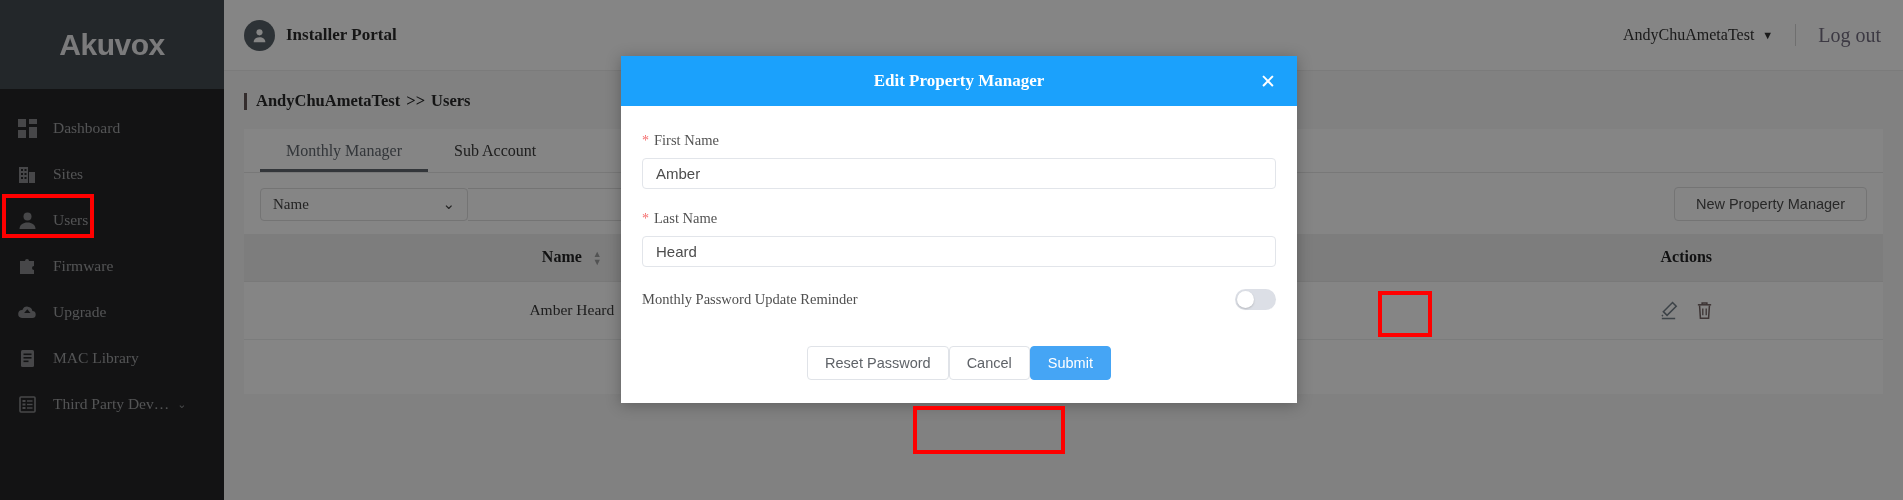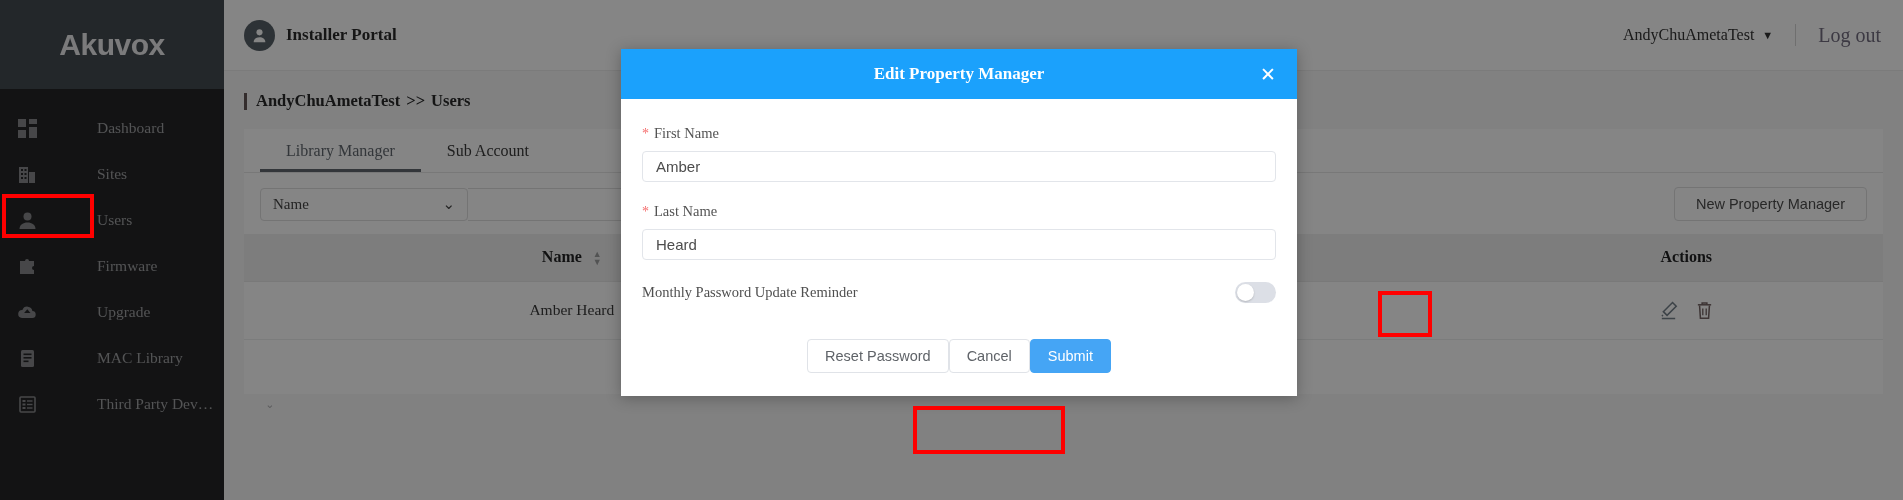--- a/index.html
+++ b/index.html
@@ -41,21 +41,20 @@
   }
   .nav { padding-top: 16px; }
   .nav-item {
     display: flex; align-items: center;
     height: 46px;
     padding-left: 14px;
     color: #9aa1b4;
     font-size: 15.5px;
     cursor: pointer;
     position: relative;
-    gap: 44px;
   }
   .nav-item .nav-ico {
     width: 26px; height: 22px;
     margin-right: 13px;
     display: flex; align-items: center; justify-content: center;
     flex: 0 0 26px;
   }
   .nav-ico svg { display:block; }
   .nav-label { white-space: nowrap; }
   .nav-caret { margin-left: 8px; font-size: 11px; opacity: .8; }
@@ -189,21 +188,21 @@
   .pg-sel {
     width: 95px; height: 30px; border: 1px solid #e2e5ea; border-radius: 4px;
     background: #fff;
   }
   .pg-text { margin-left: 6px; font-size: 14px; color: #4a4a4a;
              font-family: "Liberation Serif", serif; }
 
   
   .modal {
     position: absolute;
-    left: 621px; top: 49px;
+    left: 621px; top: 56px;
     width: 676px;
     background: #ffffff;
     box-shadow: 0 2px 14px rgba(0,0,0,.28);
     z-index: 40;
     overflow: hidden;
   }
   .modal-head {
     height: 50px; background: #1ba1fc;
     display: flex; align-items: center; justify-content: center;
     position: relative;
@@ -391,21 +390,21 @@
         <div class="crumb">
           <span class="crumb-bar"></span>
           <span>AndyChuAmetaTest</span>
           <span class="crumb-sep">&gt;&gt;</span>
           <span>Users</span>
         </div>
 
         <div class="panel">
 
           <div class="tabs">
-            <div class="tab active">Library Manager</div>
+            <div class="tab active">Monthly Manager</div>
             <div class="tab">Sub Account</div>
           </div>
 
           <div class="filterbar">
             <div class="select-box">
               <span class="sel-label">Name</span>
               <span>⌄</span>
             </div>
             <input class="search-box" type="text" placeholder="" style="">
             <span class="filter-spacer"></span>

